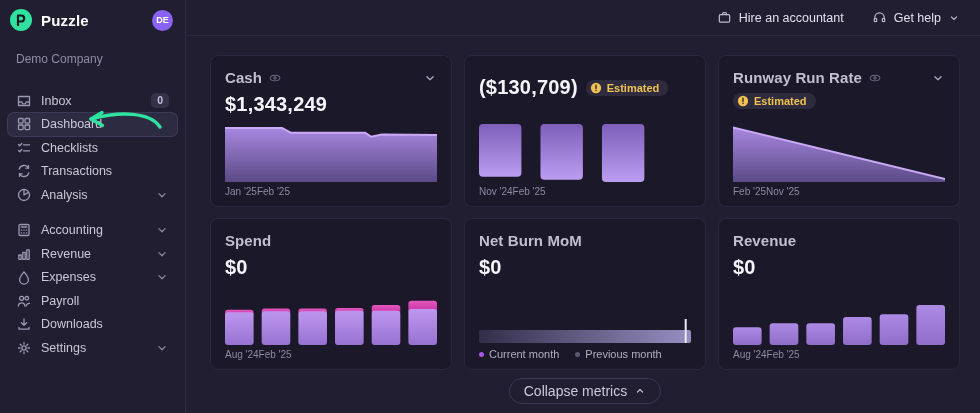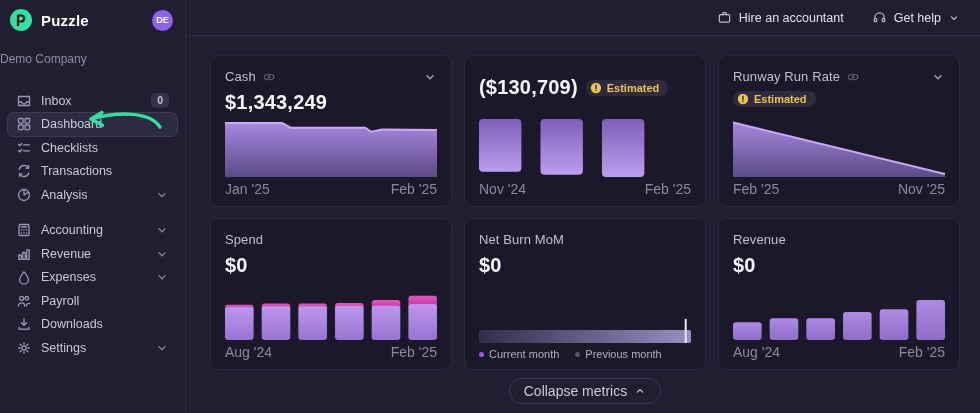--- a/index.html
+++ b/index.html
@@ -15,21 +15,21 @@
     border-right:1px solid #2e2b42;
     padding-top:9px; position:relative;
   }
   .brand { display:flex; align-items:center; padding:0 12px 0 10px; height:22px;justify-content:center; }
   .brand-name { margin-left:9px; font-size:15px; font-weight:700; color:#ffffff; letter-spacing:.2px; }
   .avatar {
     margin-left:auto; width:21px; height:21px; border-radius:50%;
     background:#8a63f4; color:#fff; font-size:9px; font-weight:700;
     display:flex; align-items:center; justify-content:center;
   }
-  .company { margin-top:21px; padding:0 0; font-size:12px; color:#8e8ba3; }
+  .company { margin-top:21px; padding:0 16px; font-size:12px; color:#8e8ba3; }
   .nav { margin-top:23px; }
   .nav-item {
     height:23.5px; margin:0 8px; padding:0 8px; border-radius:6px;
     display:flex; align-items:center; gap:9px; cursor:pointer;
   }
   .nav-item.active { background:#2d2b41; box-shadow:0 0 0 1px #3d3a57; }
   .nav-icon { width:16px; height:16px; color:#9b98b2; flex:none; }
   .nav-label { font-size:12.5px; font-weight:500; color:#cac8d8; white-space:nowrap;text-align:right; }
   .nav-right { margin-left:auto; display:flex; align-items:center; }
   .count-badge {
@@ -47,34 +47,34 @@
   }
   .topbar-item { display:flex; align-items:center; gap:7px; font-size:12.5px; color:#e2e0ec; cursor:pointer; }
   .topbar-item svg { color:#bcb9cd; }
   .content { padding:19px 24px 0 24px; }
   .cards { display:grid; grid-template-columns:repeat(3,1fr); gap:11px 12px; }
   .card {
     height:152px; background:#1b1929; border:1px solid #2a2740; border-radius:8px;
     padding:13px 14px 9px 14px; display:flex; flex-direction:column;
   }
   .card-head { display:flex; align-items:center; gap:6px; }
-  .card-title { font-size:13px; font-weight:400; color:#c0bed0; letter-spacing:.1px; }
+  .card-title { font-size:15px; font-weight:700; color:#c0bed0; letter-spacing:.1px; }
   .eye { width:14px; height:14px; color:#67647e; }
   .chev { width:14px; height:14px; color:#aaa8bf; margin-left:auto; }
   .card-value-row { display:flex; align-items:center; gap:8px; margin-top:7px; }
   .card-value { font-size:20px; font-weight:700; color:#f6f4fb; letter-spacing:.2px; }
   .value-note { font-size:15px; font-weight:400; color:#e8e6f2; }
   .badge {
     display:inline-flex; align-items:center; gap:5px;
     background:#2e2b3f; border-radius:10px; padding:2px 9px 2px 4px;
     color:#f0c24f; font-size:11px; font-weight:700;
   }
   .badge svg { width:12px; height:12px; }
   .spacer { flex:1; }
-  .xlabels { display:flex; justify-content:space-between; font-size:14px; color:#8b88a0; margin-top:4px; }
+  .xlabels { display:flex; justify-content:flex-start; font-size:10px; color:#8b88a0; margin-top:4px; }
   .legend { display:flex; align-items:center; gap:16px; margin-top:5px; font-size:11px; color:#b0adc2; }
   .legend-entry { display:flex; align-items:center; gap:5px; }
   .legend-dot { width:5px; height:5px; border-radius:50%; }
   .footer-row { display:flex; justify-content:center; margin-top:8px; }
   .collapse-btn {
     display:inline-flex; align-items:center; gap:7px; height:26px; padding:0 14px;
     background:transparent; border:1px solid #3a3752; border-radius:14px;
     color:#cbc9db; font-size:14px; font-family:"Liberation Sans",sans-serif; cursor:pointer;
   }
   .collapse-btn svg { color:#cbc9db; }

